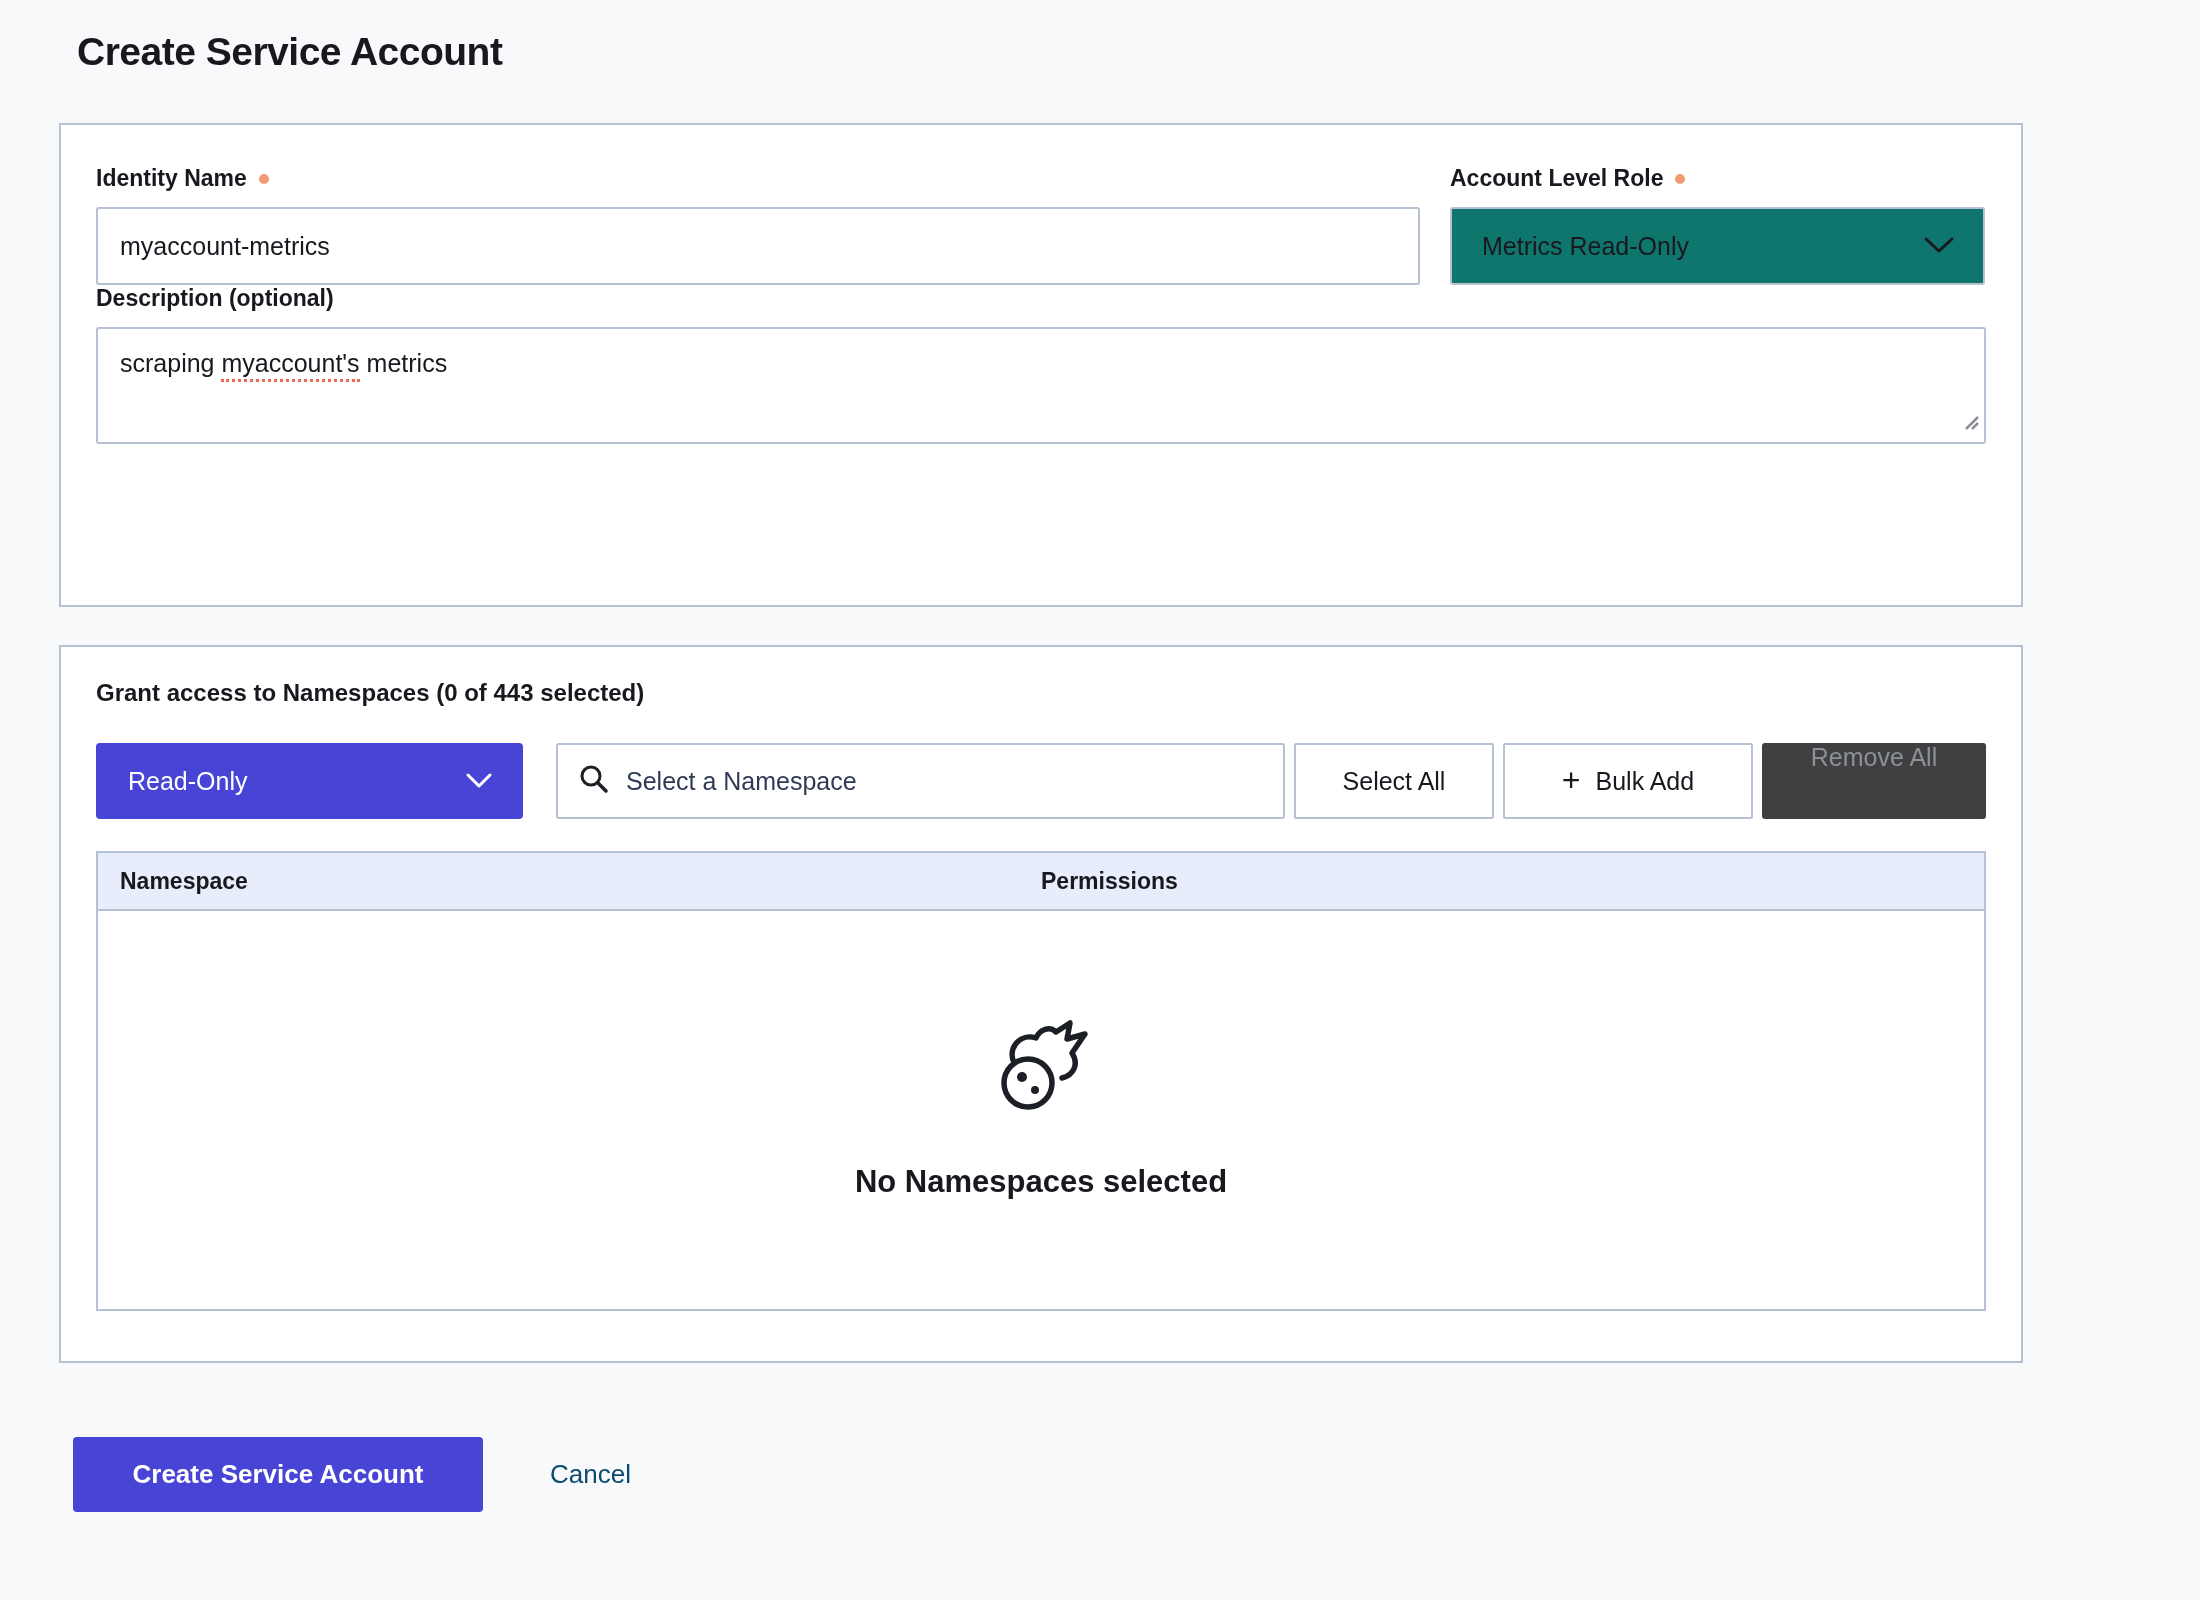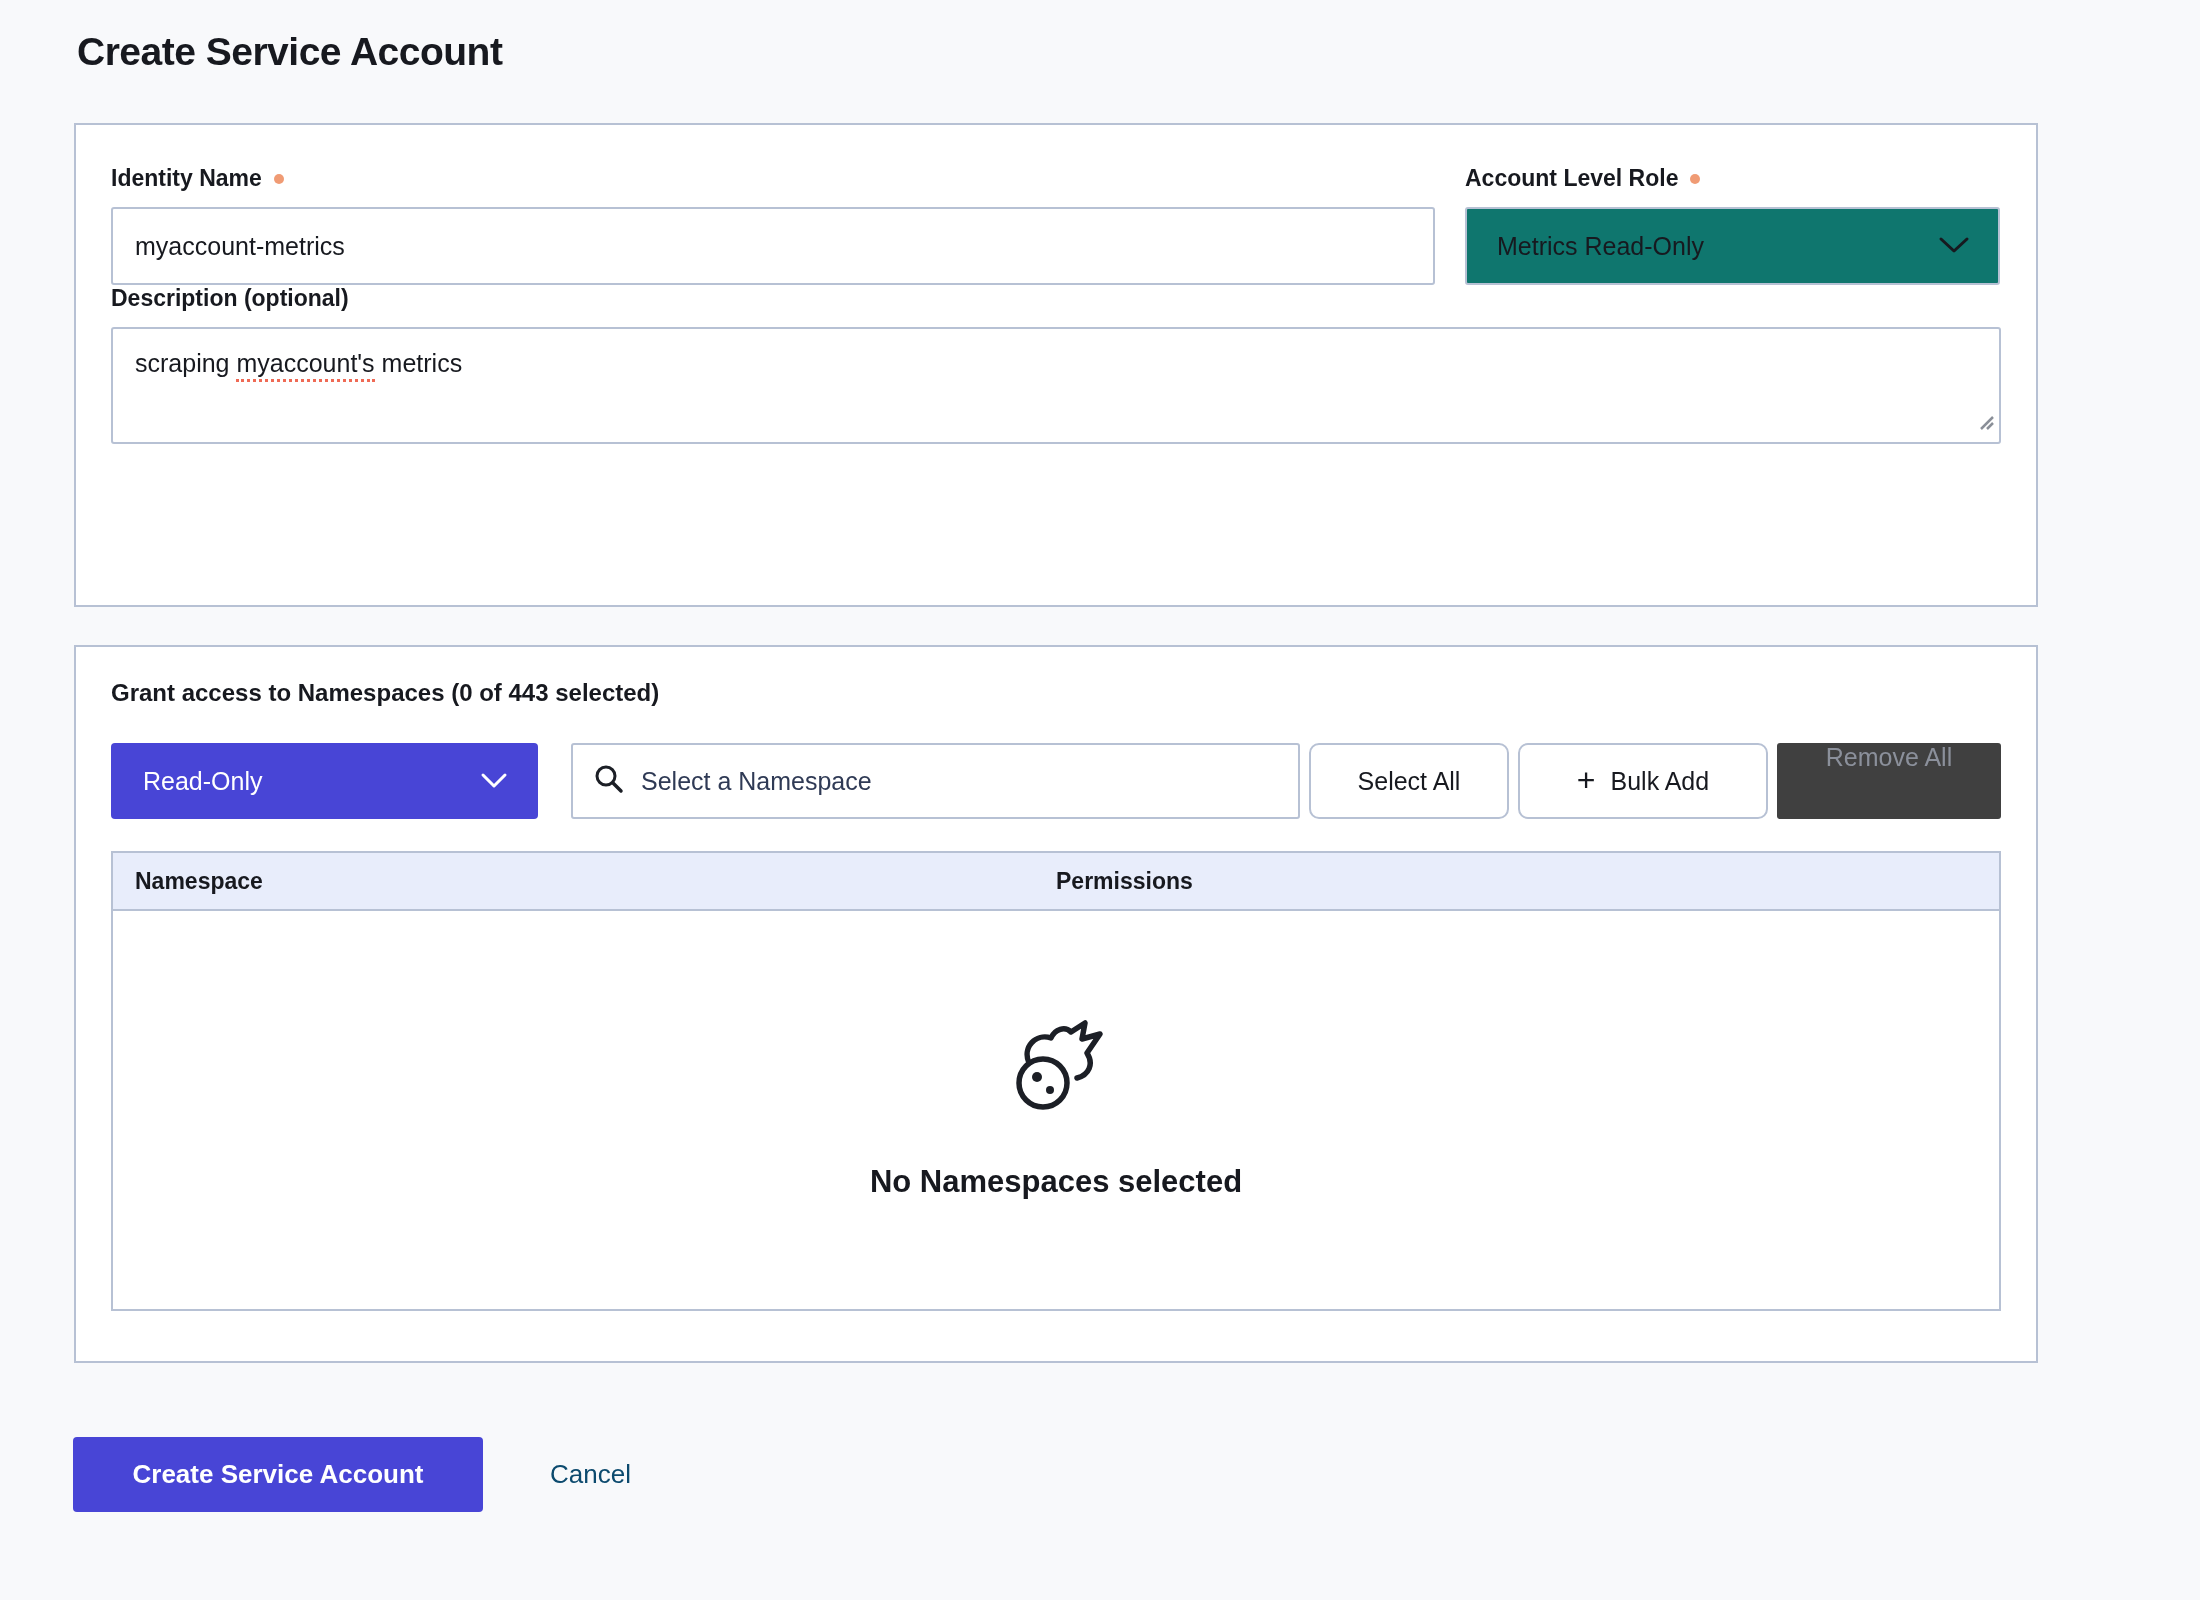--- a/index.html
+++ b/index.html
@@ -8,21 +8,21 @@
     background:#f8f9fb;
     font-family:"Liberation Sans", sans-serif;
     color:#17191f;
     position:relative;
   }
   .page-title {
     position:absolute; left:77px; top:30px;
     font-size:39px; font-weight:700; letter-spacing:-0.5px;
   }
   .card {
-    position:absolute; left:74px; width:1964px;
+    position:absolute; left:59px; width:1964px;
     background:#ffffff; border:2px solid #b7c1d4;
   }
   .card-1 { top:123px; height:484px; padding:40px 35px; }
   .card-2 { top:645px; height:718px; padding:32px 35px; }
 
   .field-label {
     font-size:23px; font-weight:600; margin-bottom:15px;
     display:flex; align-items:center;
   }
   .req-dot {
@@ -66,21 +66,21 @@
   .search-box {
     flex:1; border:2px solid #b7c1d4; border-radius:3px; background:#fff;
     display:flex; align-items:center; padding:0 20px; gap:16px;
   }
   .search-box input {
     border:none; outline:none; flex:1; font-size:25px; height:100%;
     font-family:"Liberation Sans", sans-serif; color:#a16207; background:transparent;
   }
   .search-box input::placeholder { color:#2f3a55; opacity:1; }
   .btn-light {
-    background:#fff; border:2px solid #b7c1d4; border-radius:10px;
+    background:#fff; border:2px solid #b7c1d4; border-radius:2px;
     display:flex; align-items:center; justify-content:center;
     font-size:25px; color:#17191f; cursor:pointer;
     font-family:"Liberation Sans", sans-serif;
   }
   .btn-select-all { width:200px; }
   .btn-bulk-add { width:250px; }
   .plus-glyph { font-size:32px; font-weight:400; margin-right:15px; line-height:1; margin-top:-3px; }
   .btn-remove-all {
     width:224px; background:#404040; border:none; border-radius:3px;
     display:flex; justify-content:center;

